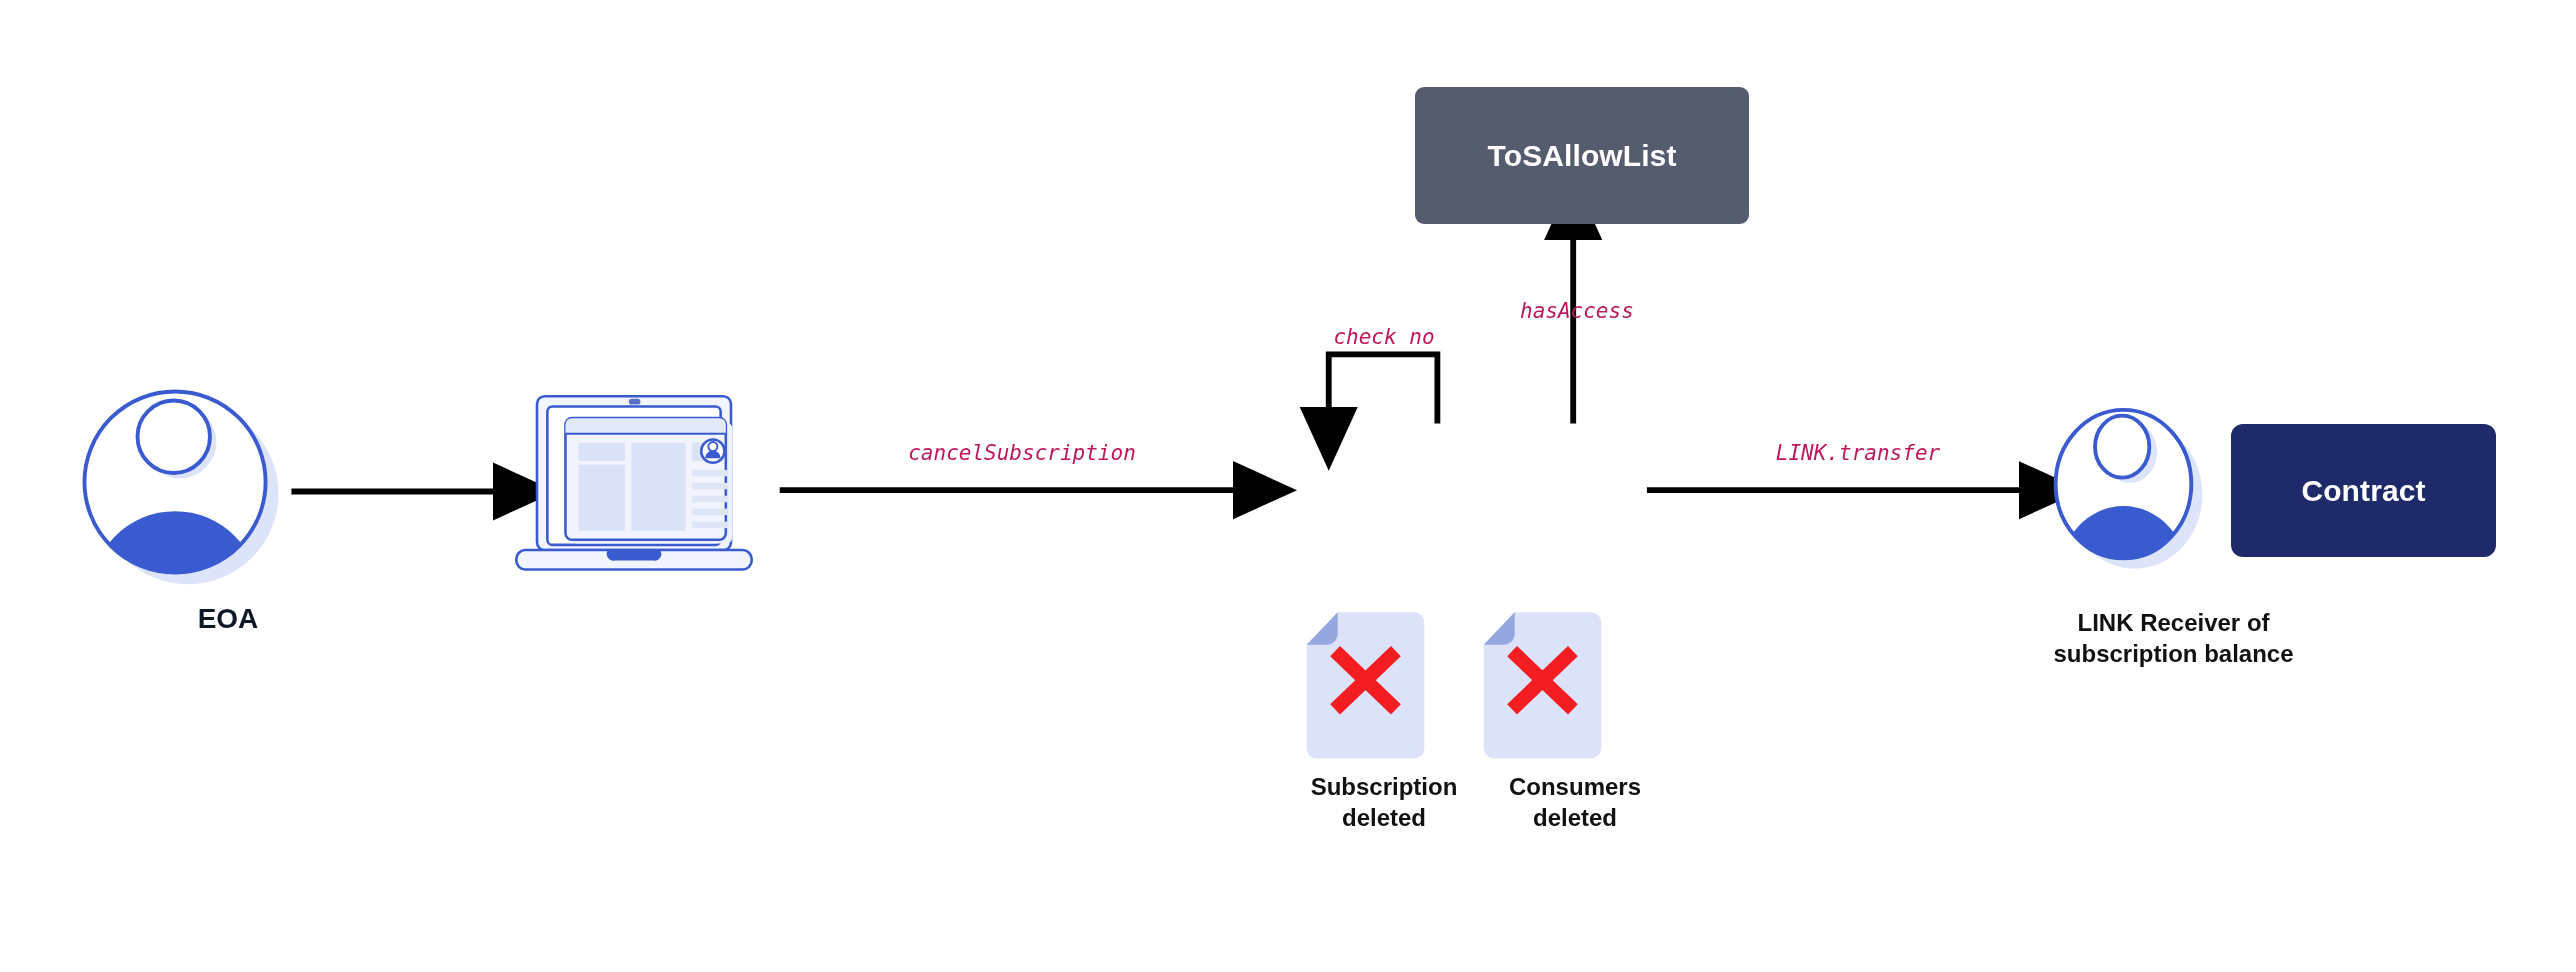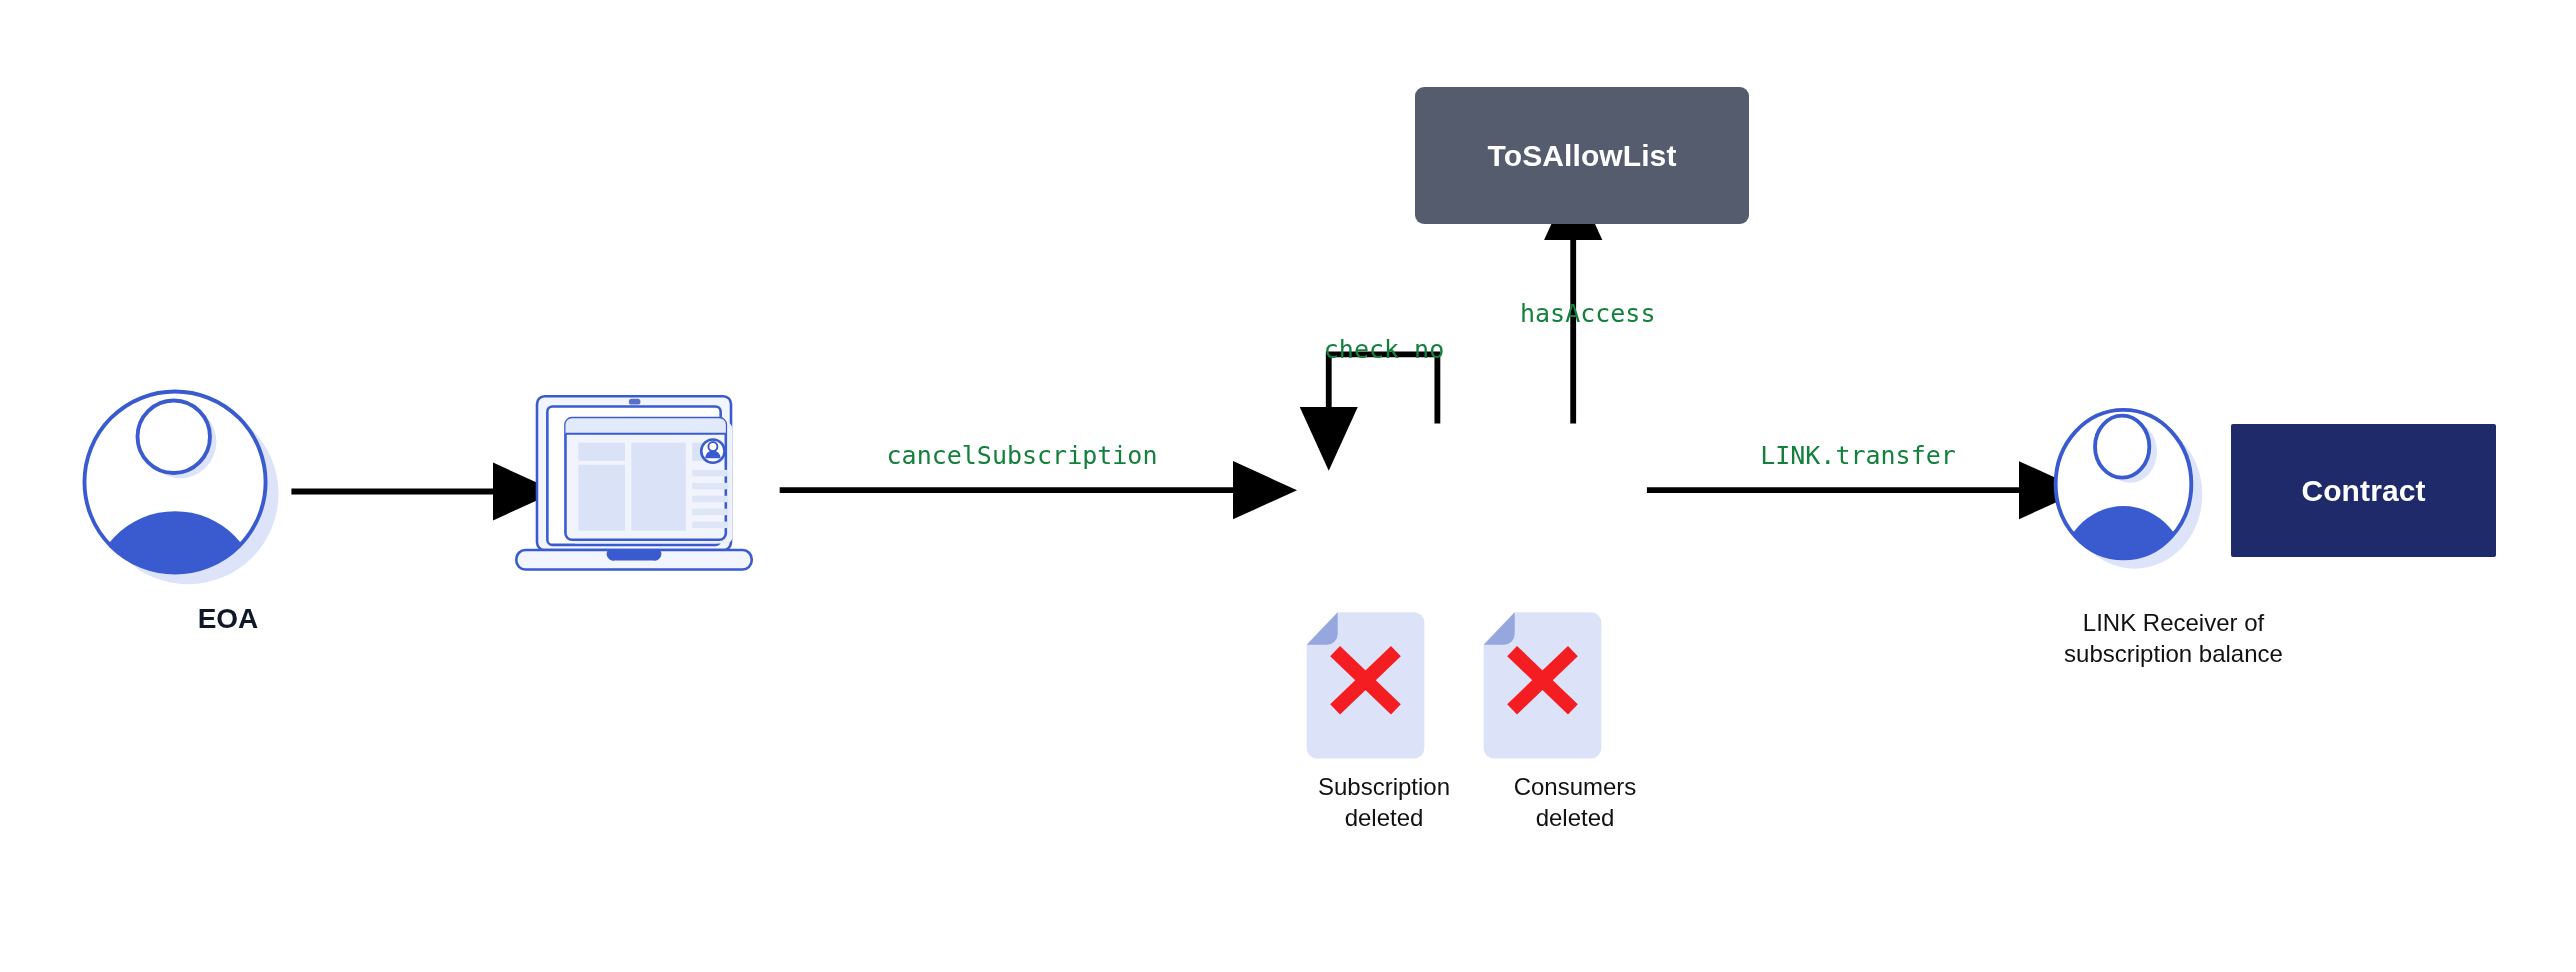--- a/index.html
+++ b/index.html
@@ -48,66 +48,67 @@
   #node-functionsrouter {
     left: 1249px; top: 424px;
     width: 398px; height: 133px;
     background: #555C6E;
     font-size: 30px;
   }
   #node-contract {
     left: 2223px; top: 424px;
     width: 265px; height: 133px;
     background: #1F2A6B;
-    border-radius: 2px;
+    border-radius: 12px;
     font-size: 30px;
   }
 
   
   .caption-bold {
     position: absolute;
     text-align: center;
     color: #101828;
     font-weight: bold;
     font-size: 28px;
     line-height: 1.18;
     white-space: nowrap;
   }
   .caption-plain {
     position: absolute;
     text-align: center;
     color: #111111;
     font-size: 24px;
     line-height: 1.3;
-    font-weight: normal;
+    font-weight: bold;
   }
   #caption-eoa   { left: 0px;    top: 602px; width: 362px; padding-left: 47px; }
   #caption-frontend { left: 453px; top: 602px; width: 362px; }
   #caption-contract-role {
     left: 1960px; top: 607px; width: 427px;
     font-size: 24px;
   }
   #caption-sub-deleted {
     left: 1271px; top: 771px; width: 226px;
     font-size: 24px;
   }
   #caption-cons-deleted {
     left: 1462px; top: 771px; width: 226px;
     font-size: 24px;
   }
 
   
   .edge-label {
     position: absolute;
     font-family: "DejaVu Sans Mono", "Liberation Mono", monospace;
-    font-size: 25px;
-    color: #15803d;
+    font-size: 21px;
+    color: #be185d;
     text-align: center;
     line-height: 1.28;
     white-space: pre;
+    font-style: italic;
   }
   #label-cancel-subscription { left: 763px; top: 440px; width: 518px; }
   #label-link-transfer       { left: 1664px; top: 440px; width: 388px; }
   #label-has-access          { left: 1520px; top: 298px; width: 323px; text-align: left; }
   #label-check-no-pending    { left: 1216px; top: 270px; width: 336px; }
 
   
   .icon-wrap { position: absolute; }
   #icon-eoa-avatar      { left: 78px;  top: 385px;  width: 207px; height: 207px; }
   #icon-frontend-laptop { left: 511px;  top: 391px;  width: 246px; height: 194px; }

